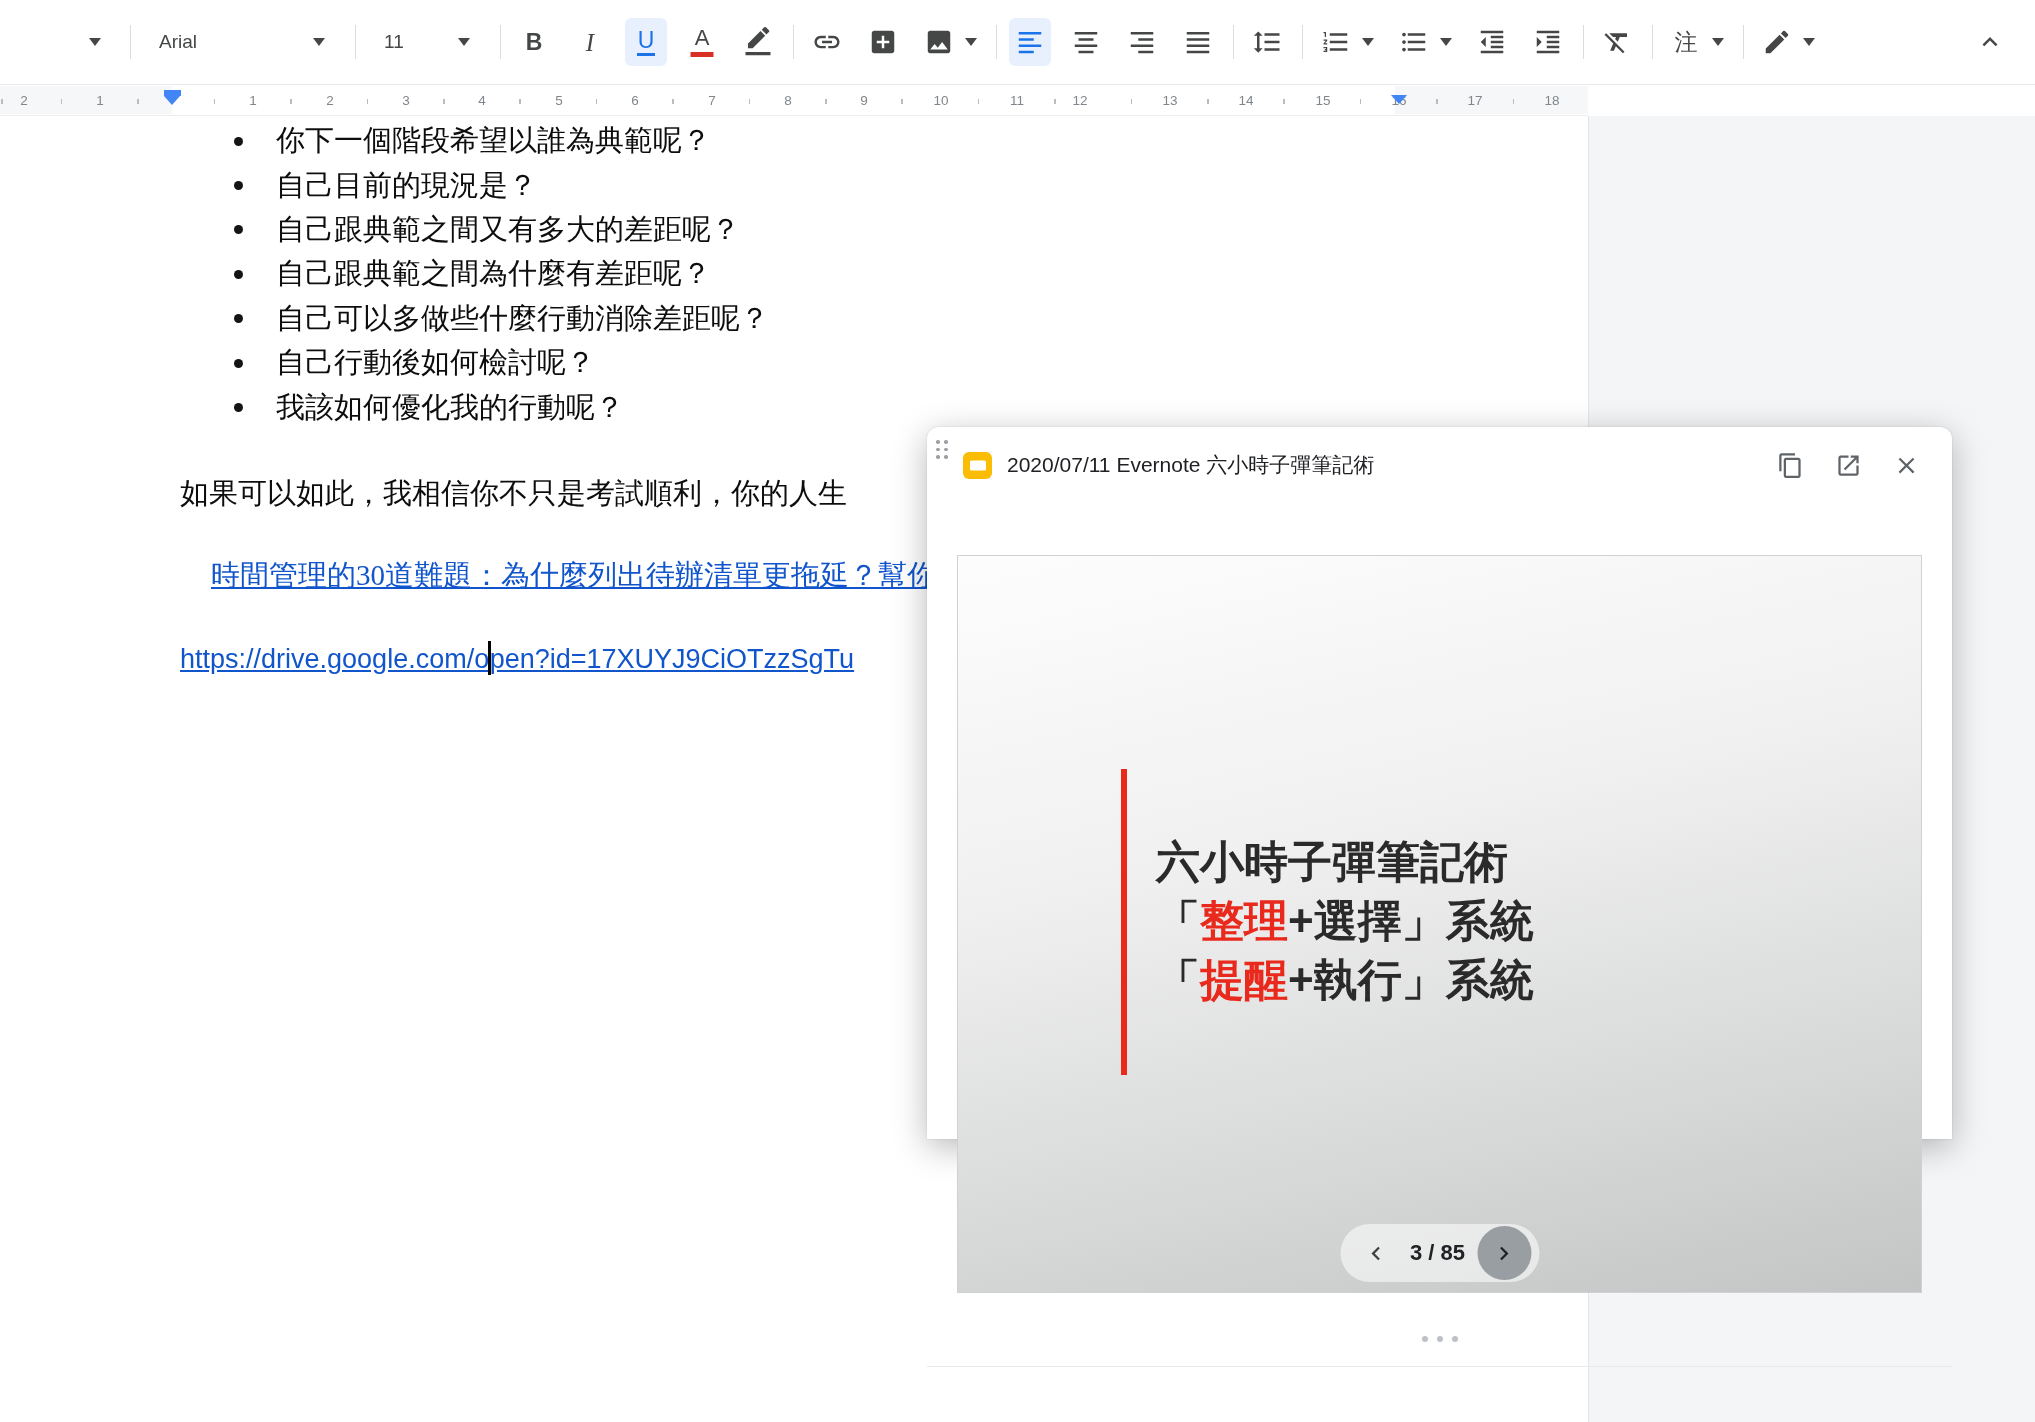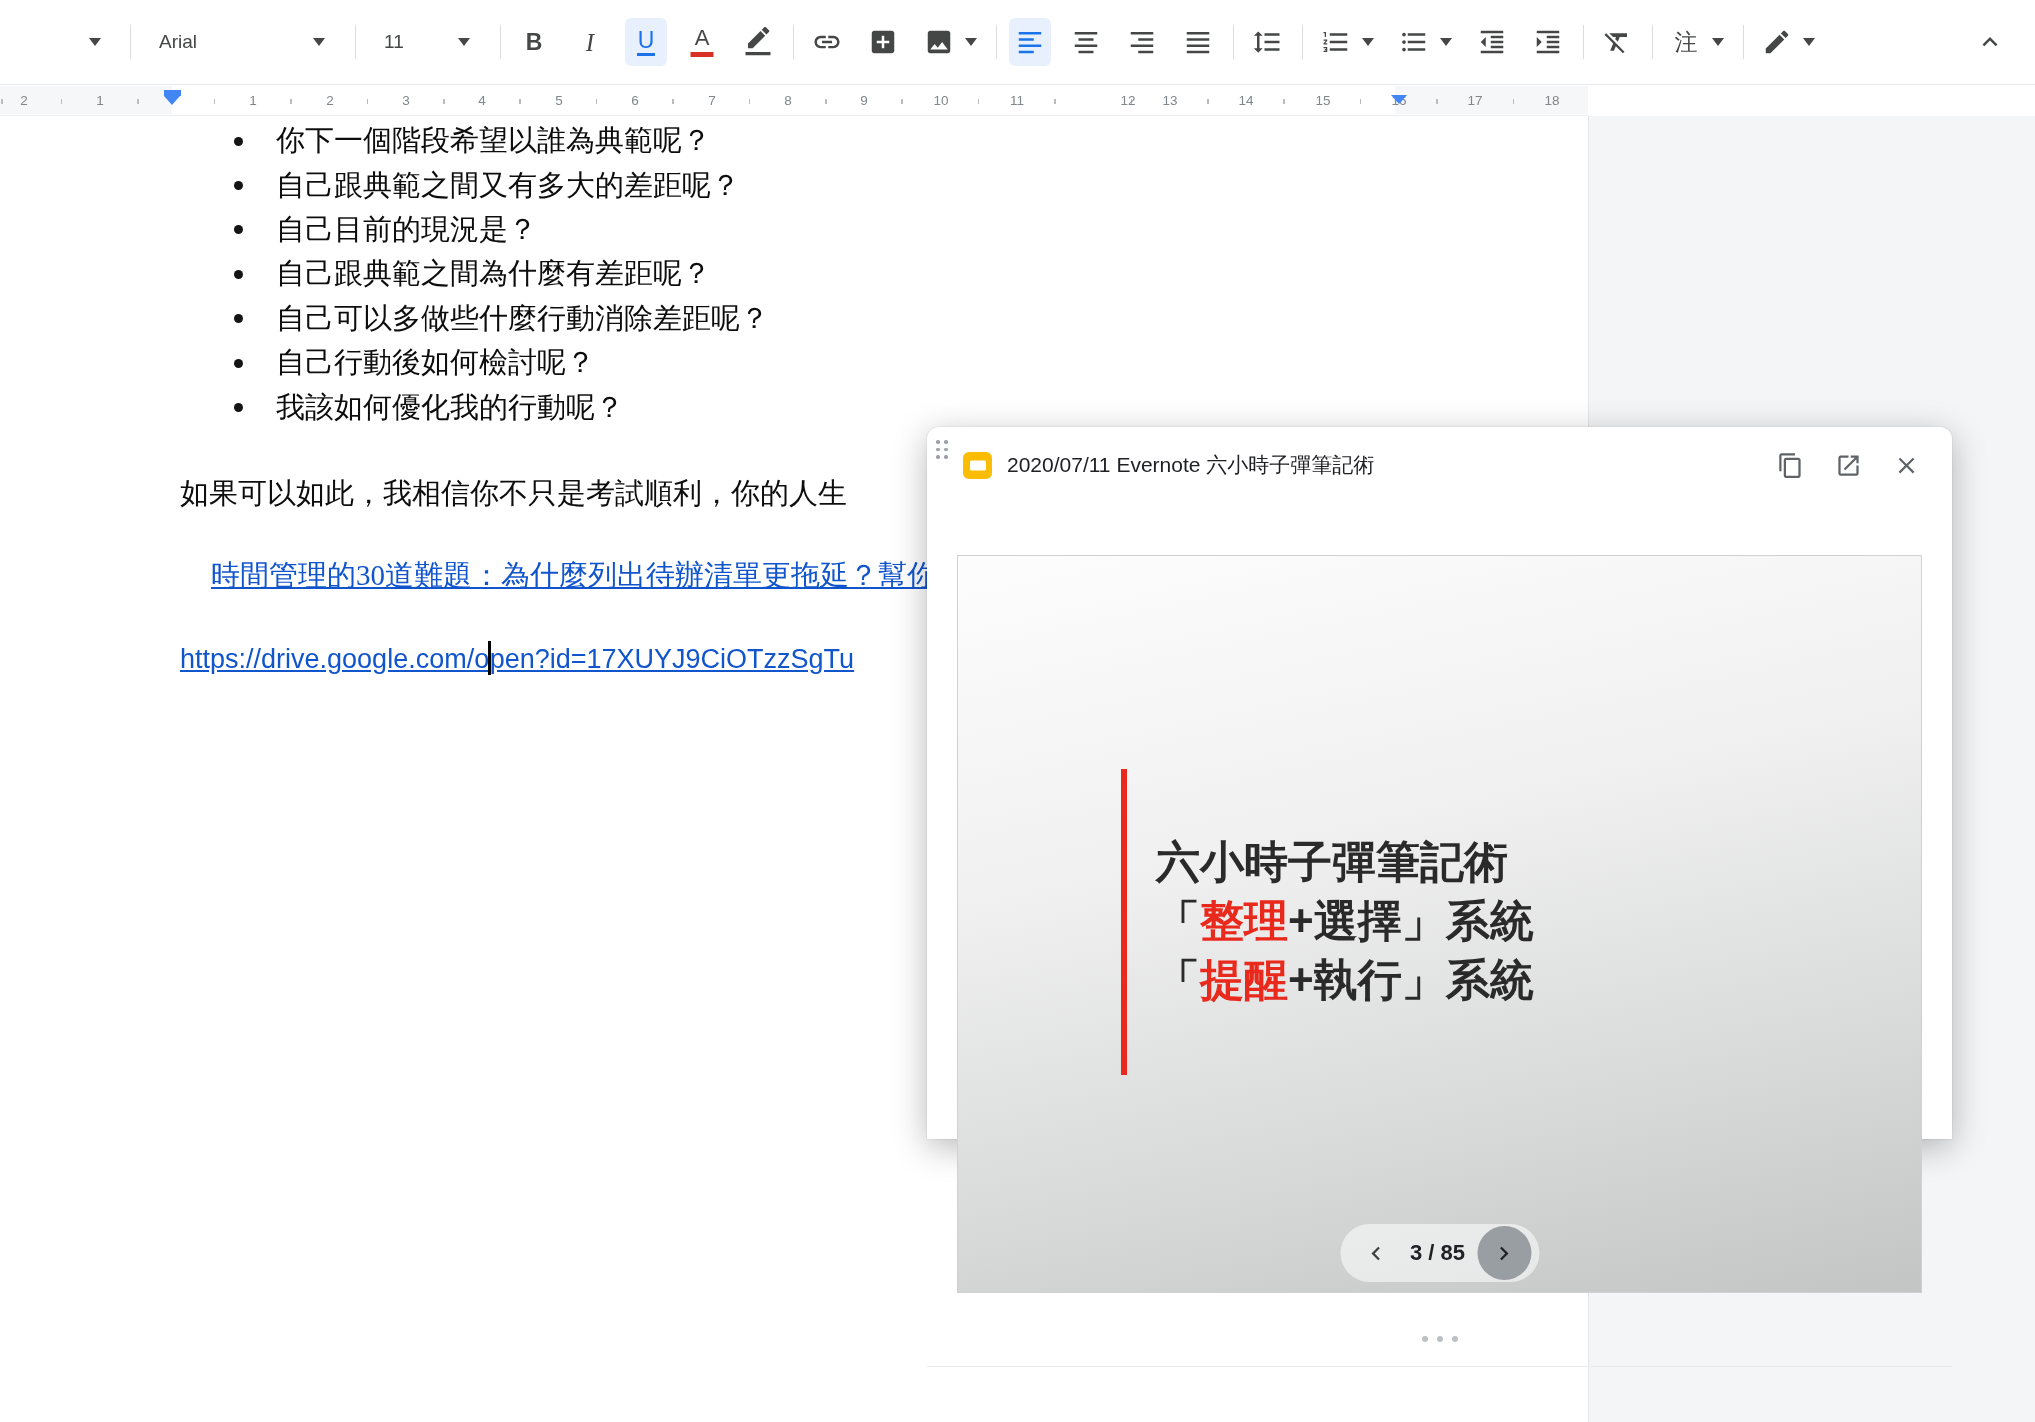--- a/index.html
+++ b/index.html
@@ -295,21 +295,21 @@
   <span class="rn" style="left:330px">2</span>
   <span class="rn" style="left:406px">3</span>
   <span class="rn" style="left:482px">4</span>
   <span class="rn" style="left:559px">5</span>
   <span class="rn" style="left:635px">6</span>
   <span class="rn" style="left:712px">7</span>
   <span class="rn" style="left:788px">8</span>
   <span class="rn" style="left:864px">9</span>
   <span class="rn" style="left:941px">10</span>
   <span class="rn" style="left:1017px">11</span>
-  <span class="rn" style="left:1128px">12</span>
+  <span class="rn" style="left:1080px">12</span>
   <span class="rn" style="left:1170px">13</span>
   <span class="rn" style="left:1246px">14</span>
   <span class="rn" style="left:1323px">15</span>
   <span class="rn" style="left:1399px">16</span>
   <span class="rn" style="left:1475px">17</span>
   <span class="rn" style="left:1552px">18</span>
   <div class="marker-left">
     <div class="mrect"></div>
     <div class="mtri"></div>
   </div>
@@ -320,25 +320,25 @@
 
 <div class="canvas-gray"></div>
 <div class="page">
   <ul class="bullet-list doc-serif">
     <li>
         <span class="bdot"></span>
         <span>你下一個階段希望以誰為典範呢？</span>
       </li>
     <li>
         <span class="bdot"></span>
+        <span>自己目前的現況是？</span>
+      </li>
+    <li>
+        <span class="bdot"></span>
         <span>自己跟典範之間又有多大的差距呢？</span>
-      </li>
-    <li>
-        <span class="bdot"></span>
-        <span>自己目前的現況是？</span>
       </li>
     <li>
         <span class="bdot"></span>
         <span>自己跟典範之間為什麼有差距呢？</span>
       </li>
     <li>
         <span class="bdot"></span>
         <span>自己可以多做些什麼行動消除差距呢？</span>
       </li>
     <li>

